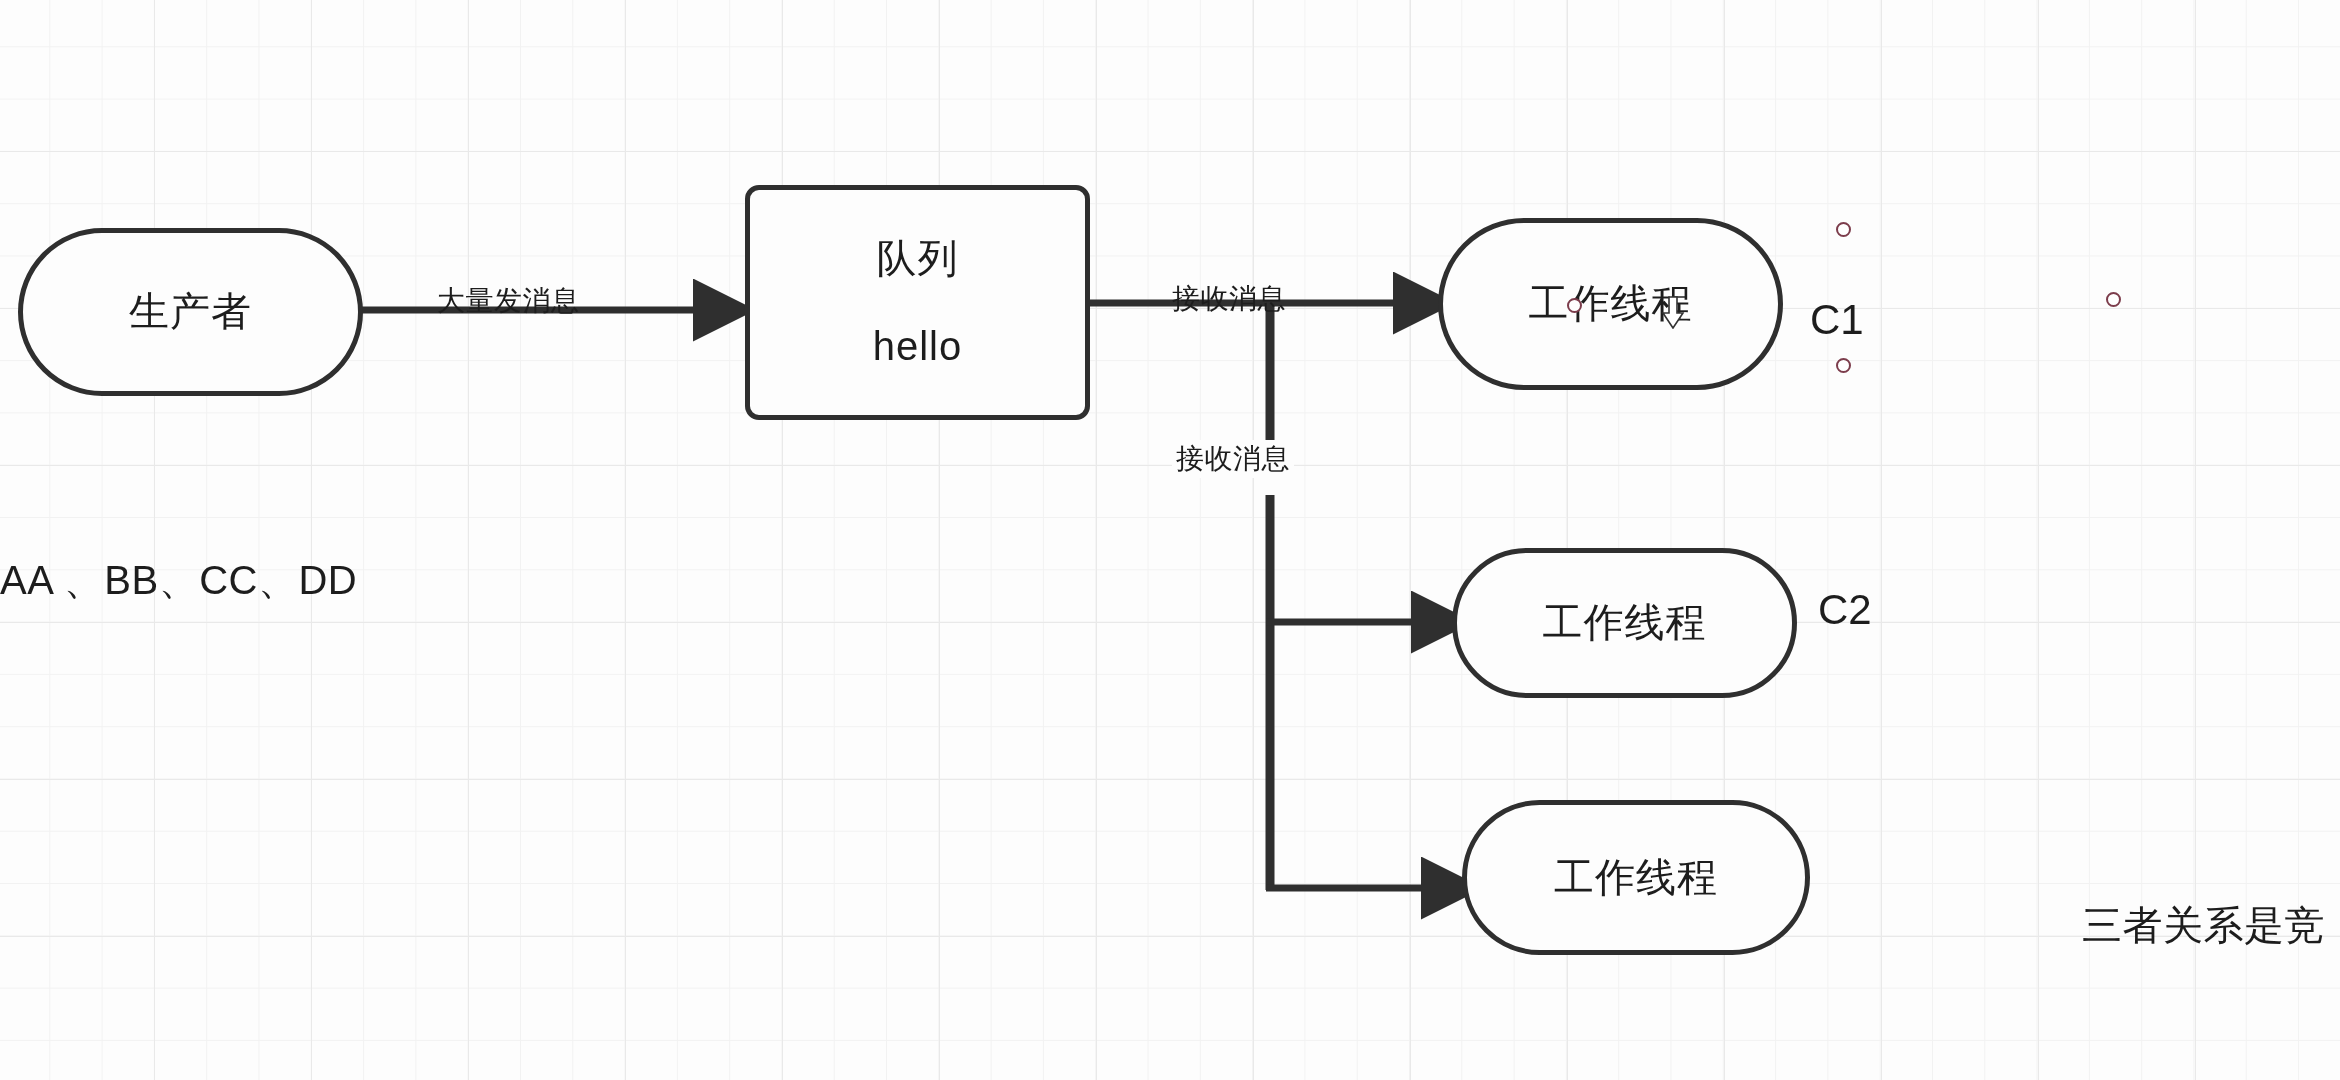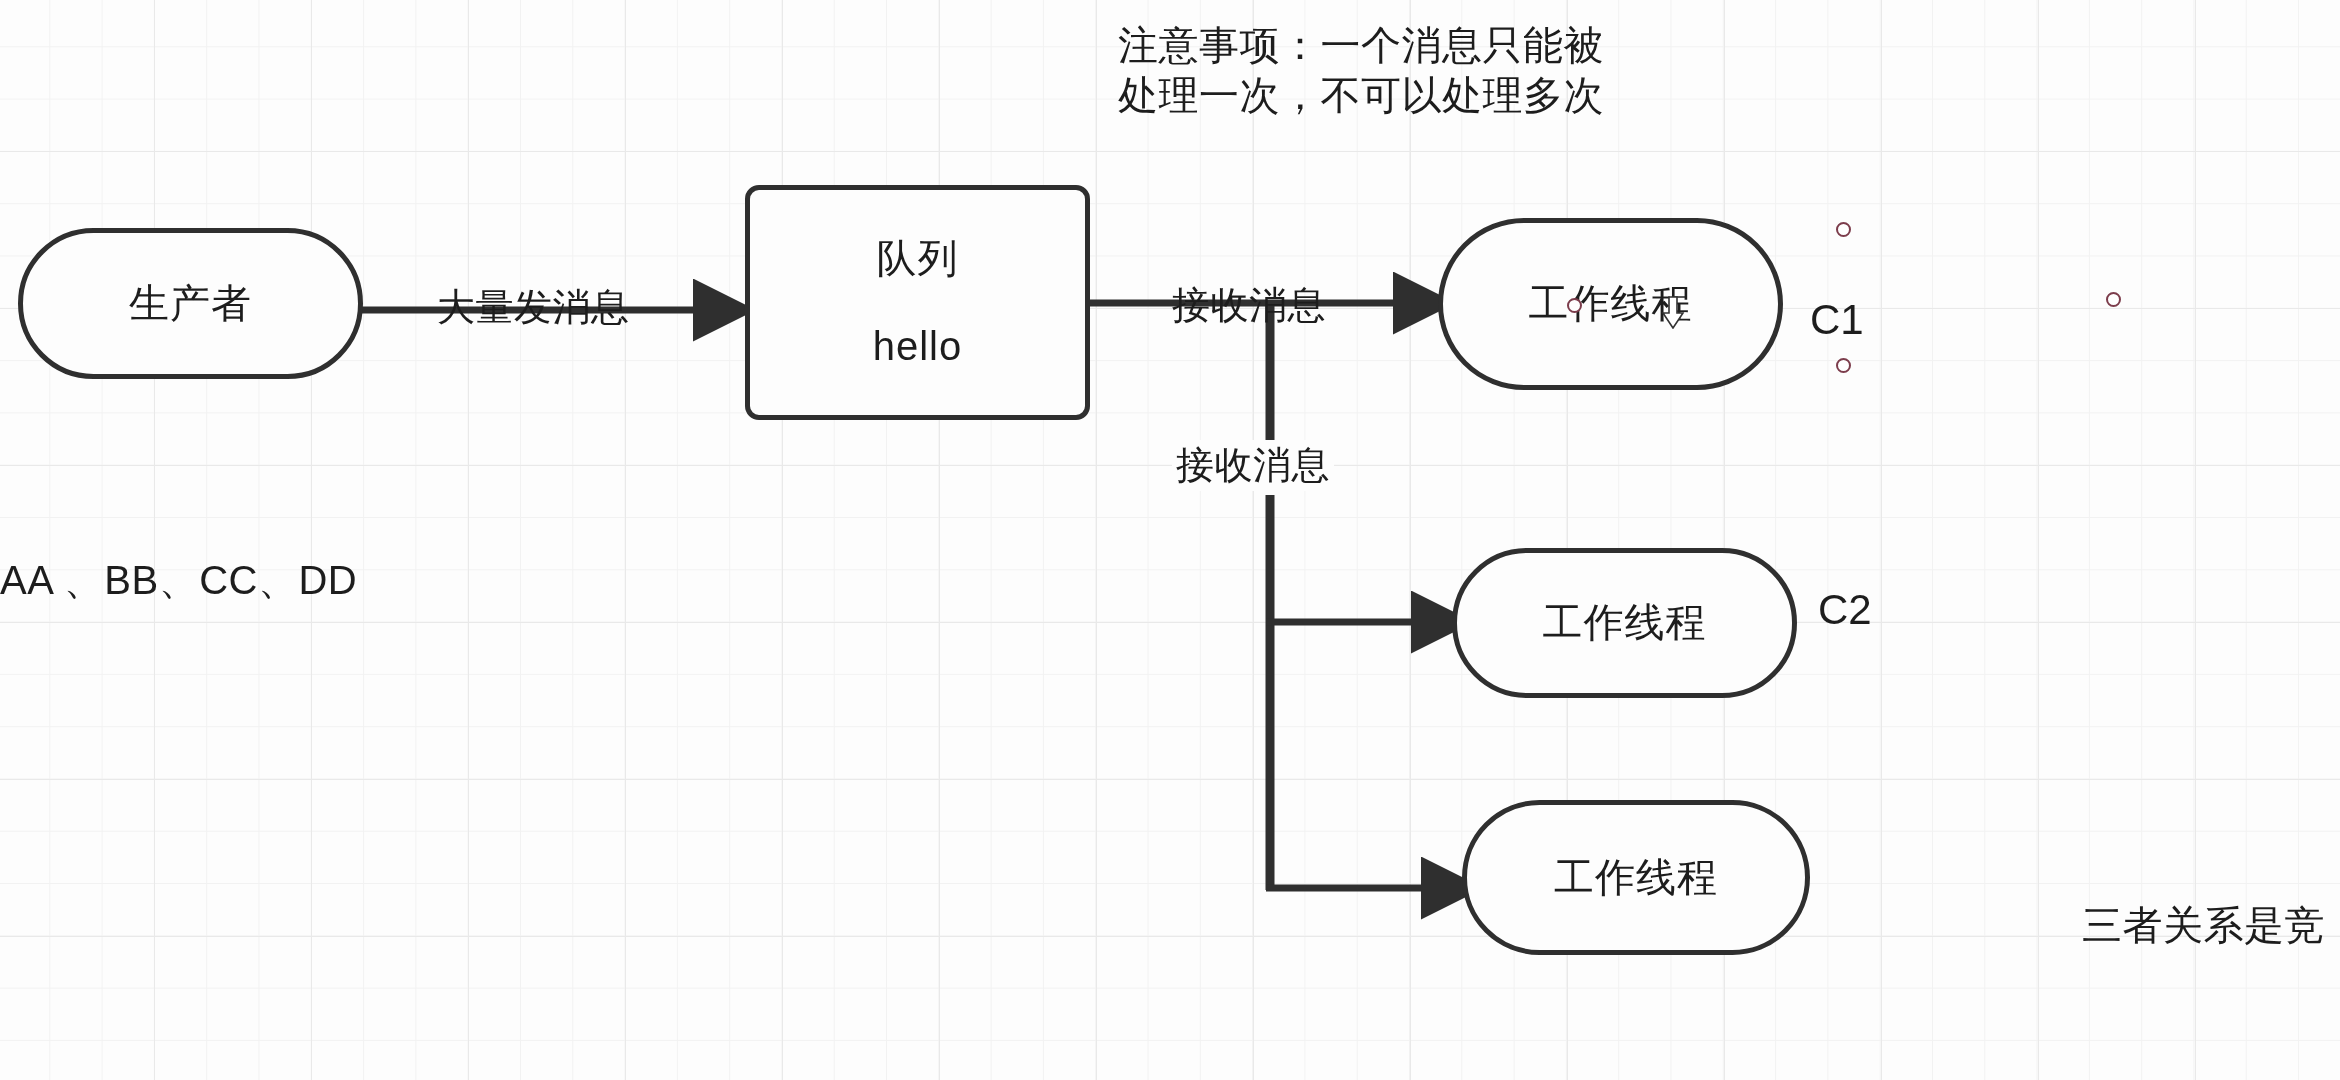--- a/index.html
+++ b/index.html
@@ -49,21 +49,21 @@
   .node-rect { border-radius: 14px; }
 
   .node-text {
     font-size: 40px;
     letter-spacing: 1px;
     white-space: nowrap;
   }
 
   .edge-label {
     position: absolute;
-    font-size: 38px;
+    font-size: 28px;
     color: #1d1d1d;
     white-space: nowrap;
     letter-spacing: 0.5px;
   }
   .edge-label-boxed {
     background: #fdfdfd;
     padding: 0 4px;
   }
 
   .free-text {
@@ -125,26 +125,22 @@
 
     <g>
       <line x1="1266" y1="622" x2="1418" y2="622" stroke="#2f2f2f" stroke-width="7" marker-end="url(#arrowhead)"></line>
     </g>
 
     <g>
       <line x1="1266" y1="888" x2="1428" y2="888" stroke="#2f2f2f" stroke-width="7" marker-end="url(#arrowhead)"></line>
     </g>
   </svg>
 
-  <div class="free-text" style="left:1118px; top:20px;">
-    <div>注意事项：一个消息只能被</div>
-    <div>处理一次，不可以处理多次</div>
-  </div>
 
-  <div class="node node-stadium" style="left:18px; top:228px; width:345px; height:151px;">
+  <div class="node node-stadium" style="left:18px; top:228px; width:345px; height:168px;">
     <span class="node-text">生产者</span>
   </div>
 
   <div class="node node-rect" style="left:745px; top:185px; width:345px; height:235px;gap:40px;">
     <span class="node-text">队列</span>
     <span class="node-text">hello</span>
   </div>
 
   <div class="node node-stadium" style="left:1438px; top:218px; width:345px; height:172px;">
     <span class="node-text">工作线程</span>

